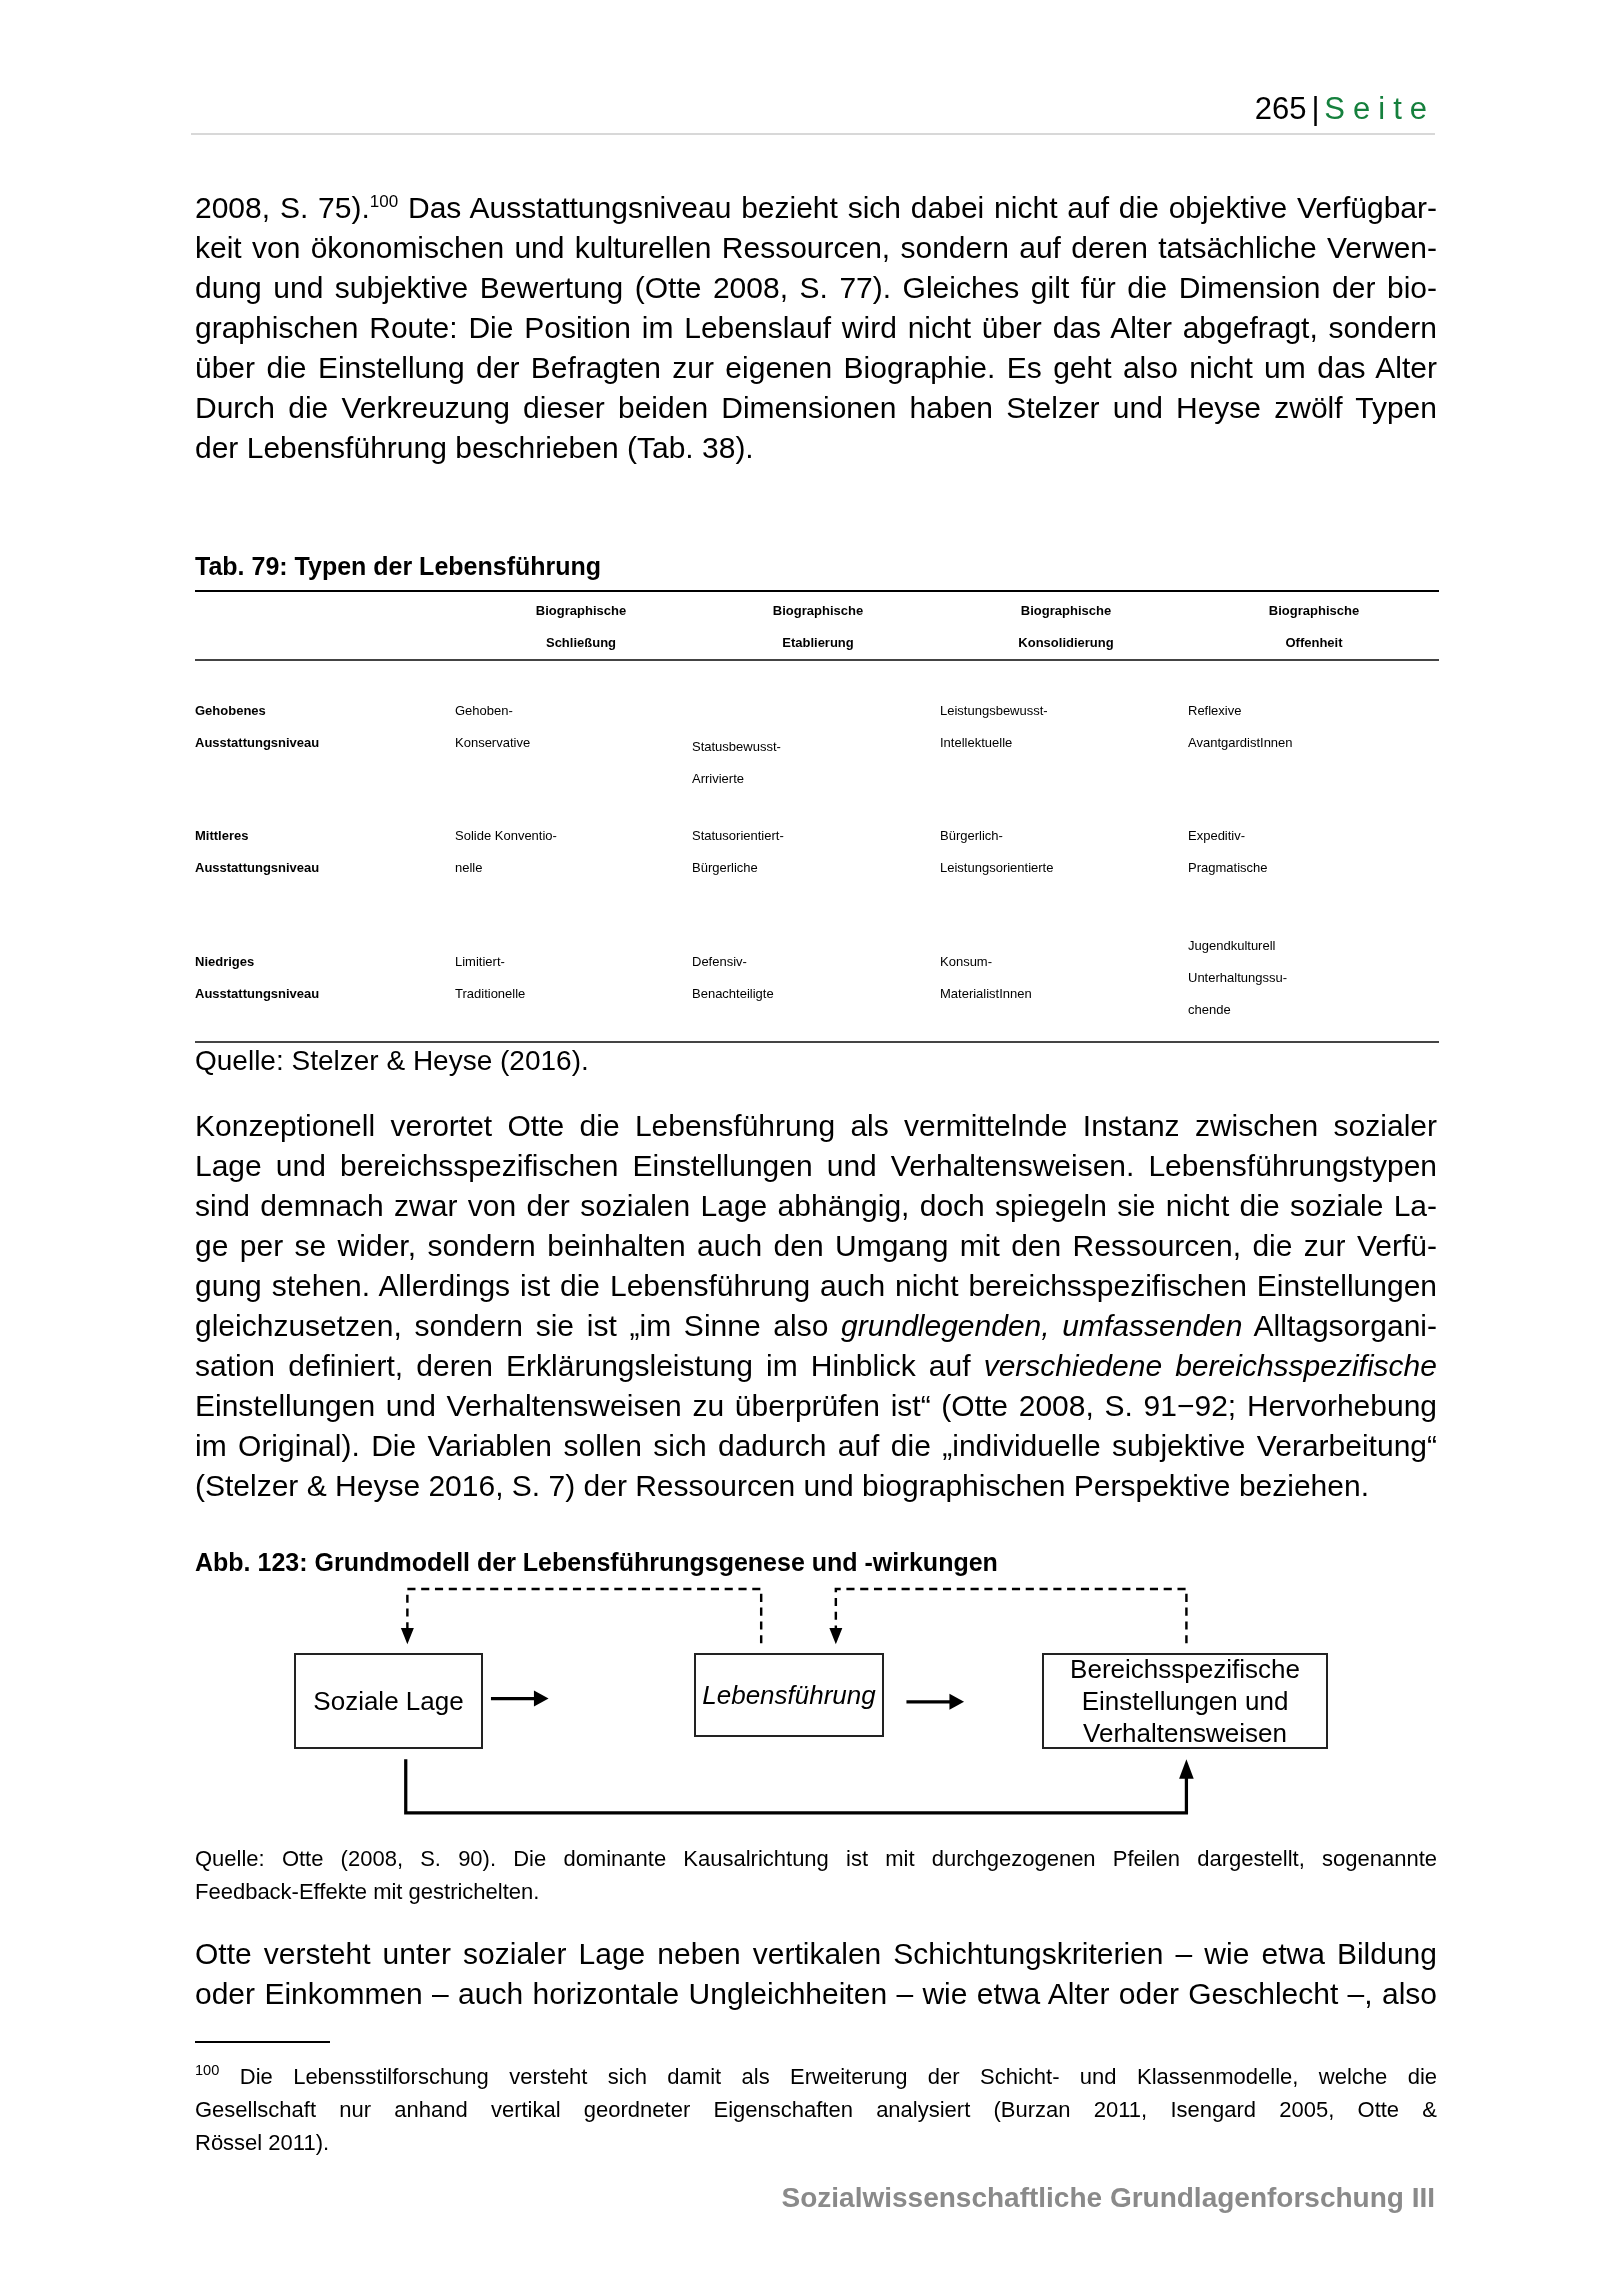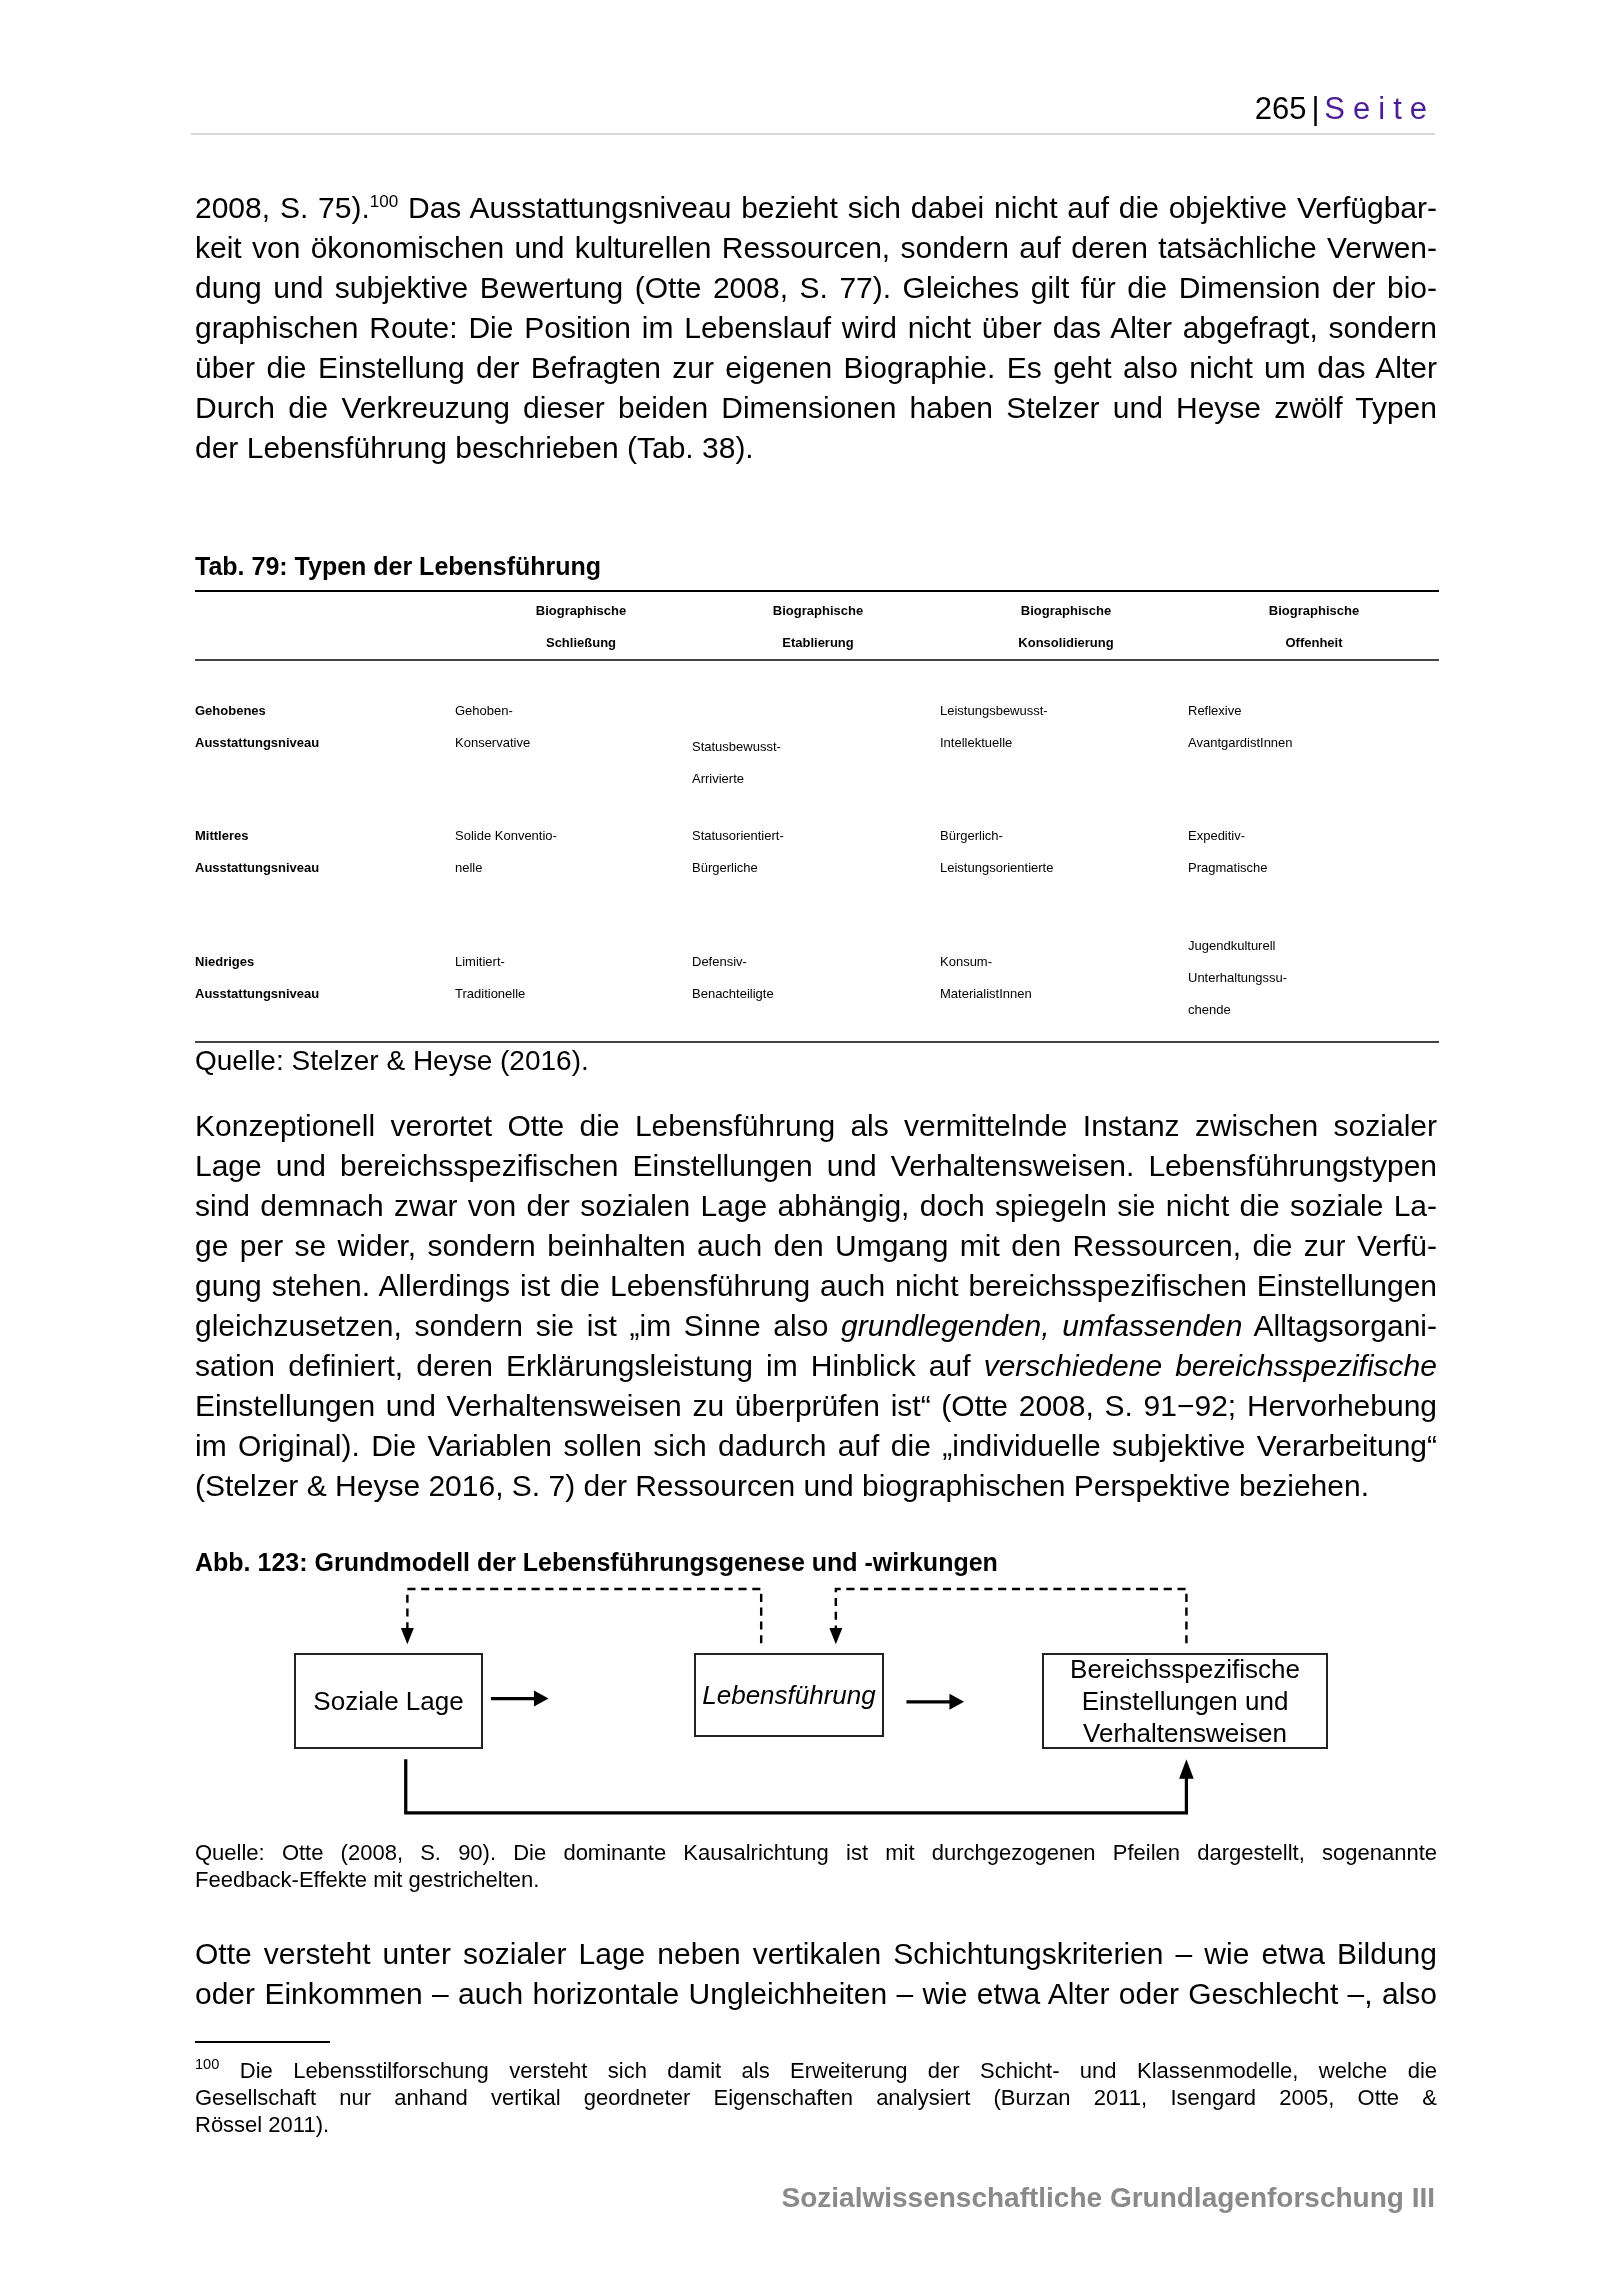--- a/index.html
+++ b/index.html
@@ -2,36 +2,36 @@
 <html style="font-size:13px"><head>
 <meta charset="utf-8">
 <style>
   html, body { margin:0; padding:0; background:#ffffff; }
   body { width:1623px; height:2295px; position:relative; overflow:hidden;
          font-family:"Liberation Sans", sans-serif; color:#000; }
   .abs { position:absolute; }
   .hdr { right:188px; top:91px; font-size:31px; letter-spacing:0; }
   .hdr .num { color:#000; }
   .hdr .bar { color:#000; margin:0 4.9px; }
-  .hdr .seite { color:#4c1d95; letter-spacing:8px; }
+  .hdr .seite { color:#15803d; letter-spacing:8px; }
   .hdr-rule { left:191px; top:133px; width:1244px; height:2.4px; background:#d8d8d8; }
   .para { left:195px; width:1242px; font-size:30px; line-height:40px; text-align:justify; }
   .para .ln { display:block; text-align:justify; text-align-last:justify; white-space:nowrap; }
   .para .ln.last { text-align-last:left; }
   sup { font-size:17px; vertical-align:top; position:relative; top:-6.5px; }
   .cap { left:195px; font-size:25px; font-weight:bold; }
   .rule { background:#000; height:2.4px; }
   .rule.thin { height:1.6px; background:#444; }
   .th { font-weight:bold; text-align:center; line-height:32px; }
   .rowh { font-weight:bold; text-align:left; line-height:32px; }
   .cell { text-align:left; line-height:32px; }
   .src { left:195px; font-size:28px; }
   .box { position:absolute; border:2px solid #222; box-sizing:border-box; display:flex; align-items:center; justify-content:center; text-align:center; font-size:26px; line-height:32px; background:#fff; }
   .fn { left:195px; width:1242px; font-size:22px; line-height:27px; }
-  .fn .ln { display:block; text-align:justify; text-align-last:justify; white-space:nowrap; }
+  .fn .ln { display:block; text-align:justify; text-align-last:justify; white-space:nowrap;margin-top:6px; }
   .fn .ln.last { text-align-last:left; }
   .footer { right:188px; top:2182px; font-size:28px; font-weight:bold; color:#8a8a8a; }
   i { font-style:italic; }
 </style>
 </head>
 <body>
 
 <div class="abs hdr">
   <span class="num">265</span><span class="bar">|</span><span class="seite">Seite</span>
 </div>

